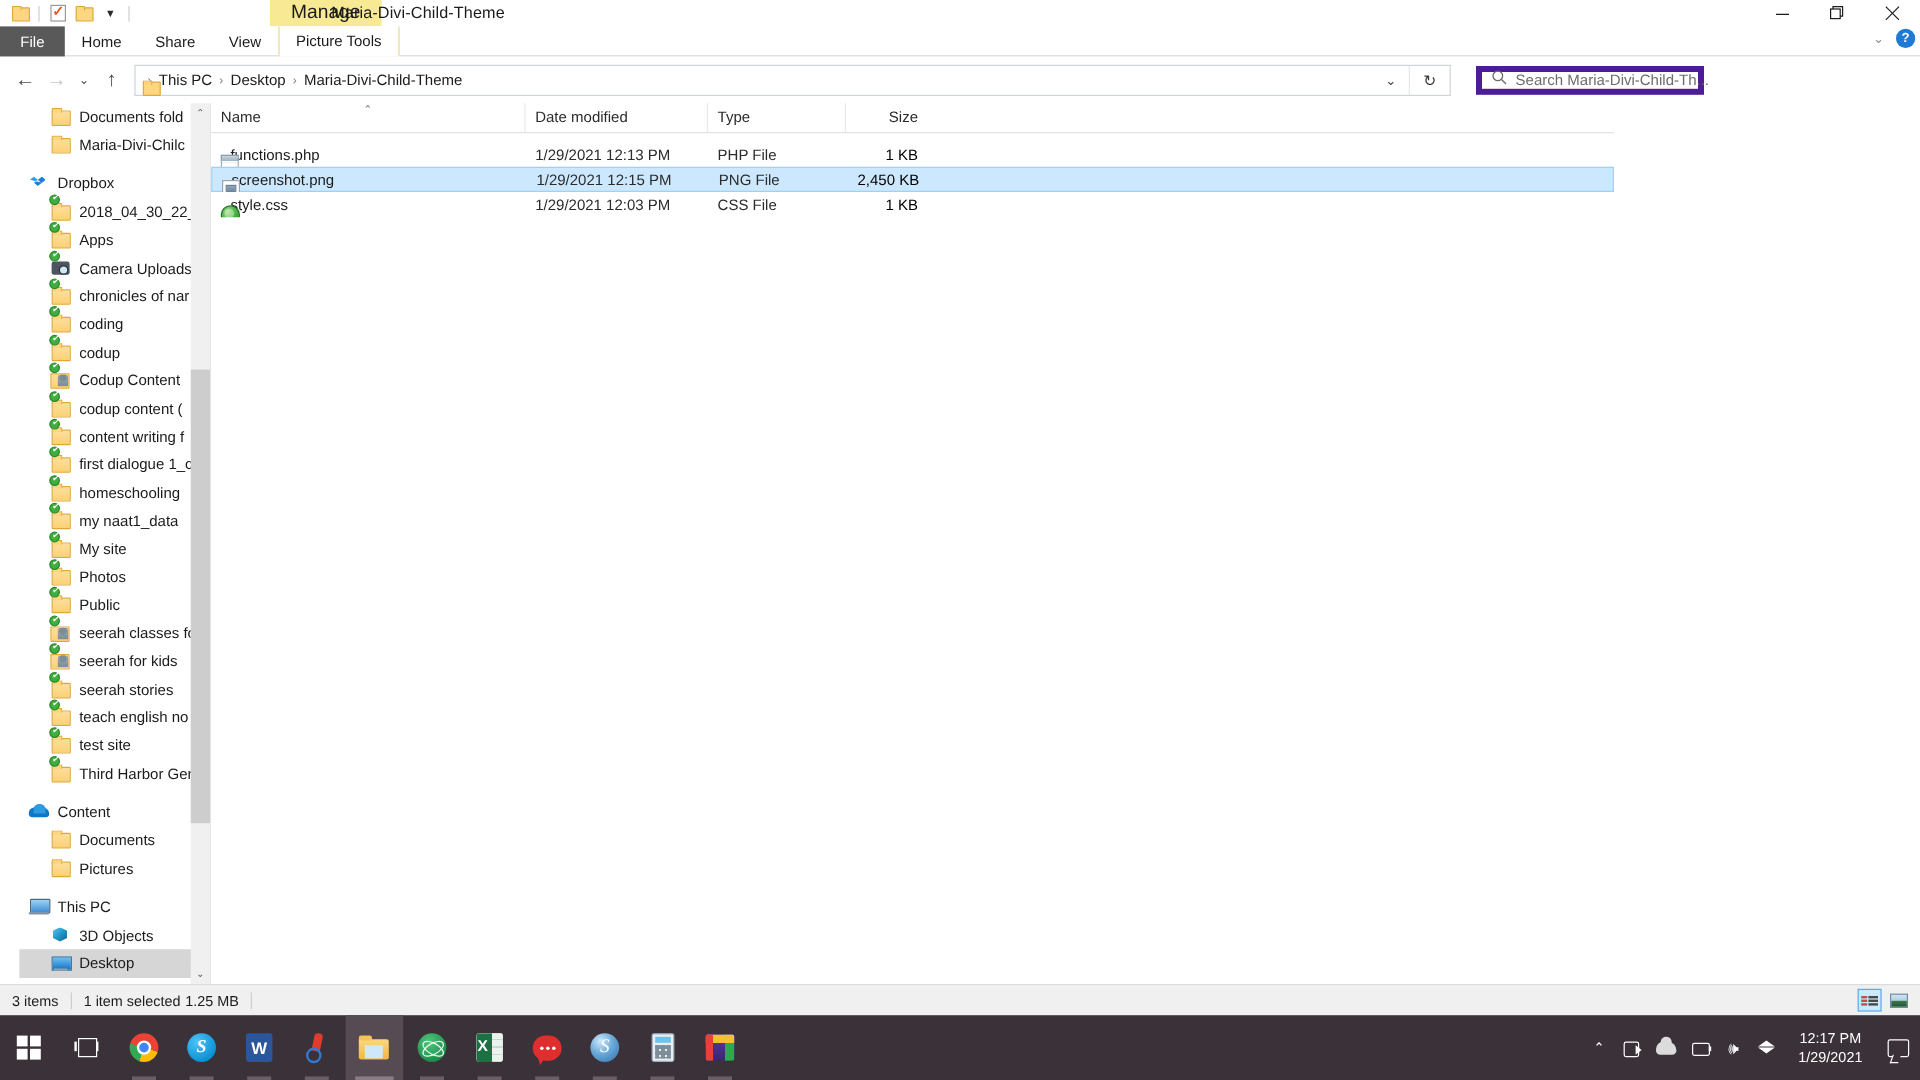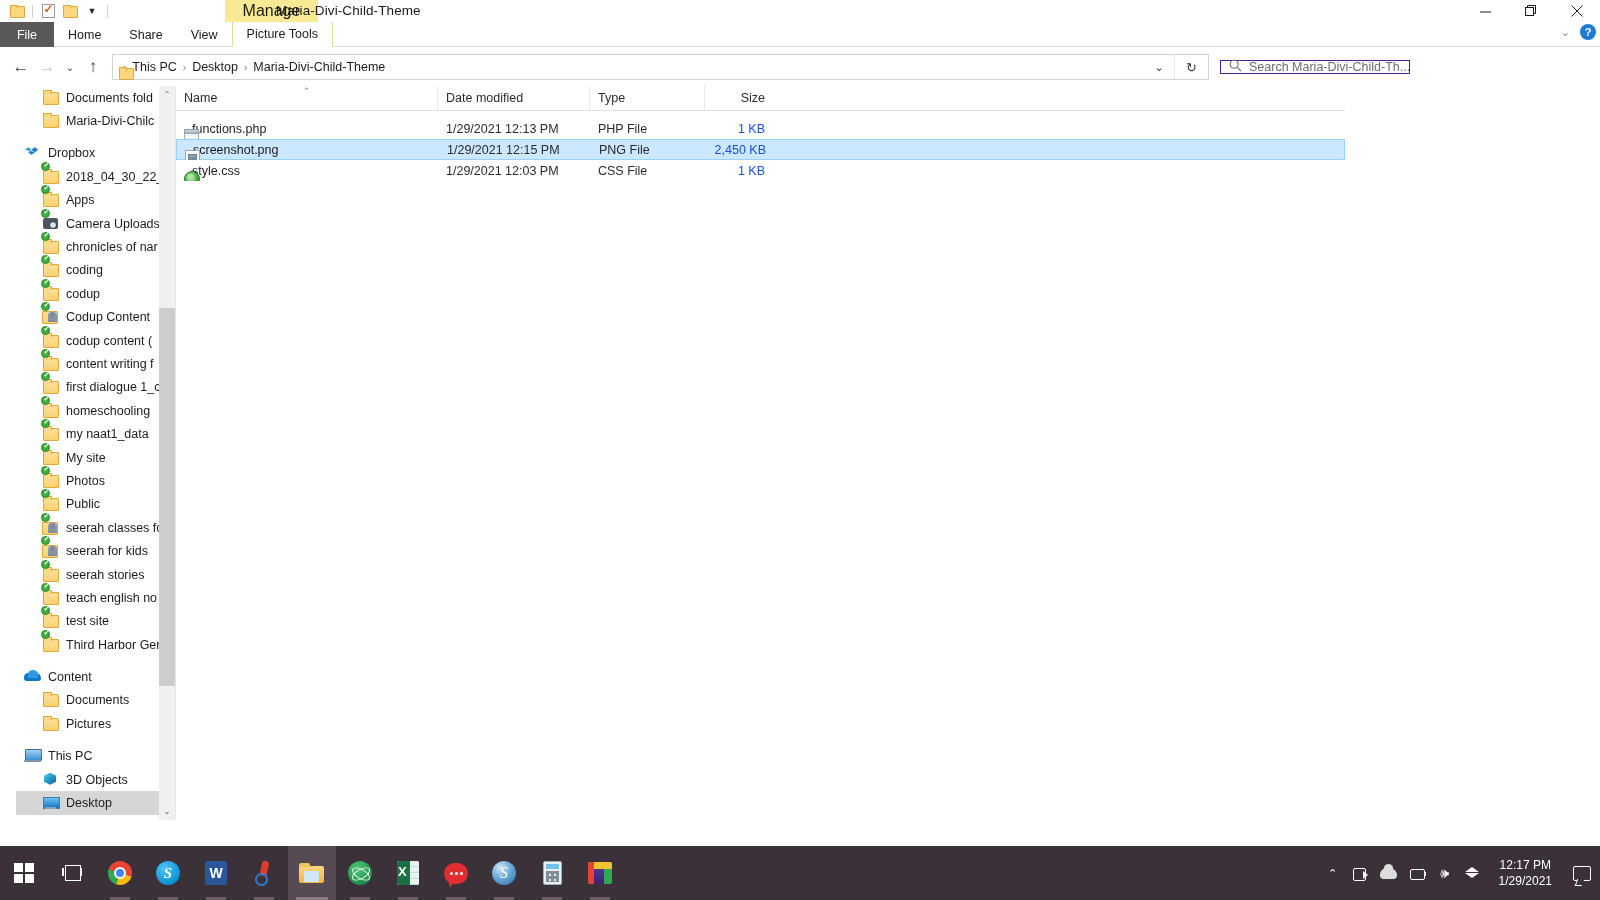--- a/index.html
+++ b/index.html
@@ -95,22 +95,22 @@
   .addr-caret {
     position: absolute; right: 36px; top: 0; height: 24px; width: 26px;
     display: flex; align-items: center; justify-content: center; font-size: 11px; color: #3a3a3a;
   }
   .addr-refresh {
     position: absolute; right: 0; top: 0; height: 24px; width: 34px;
     display: flex; align-items: center; justify-content: center; font-size: 13px; color: #3a3a3a;
     border-left: 1px solid #e4e7ea;
   }
   .searchbox {
-    width: 190px; height: 14px; border: 1px solid #4c1d95; background: #fff;
-    display: flex; align-items: center; margin-left: 11px; padding-left: 8px; gap: 7px;
+    width: 190px; height: 24px; border: 5px solid #4c1d95; background: #fff;
+    display: flex; align-items: center; margin-left: 21px; padding-left: 8px; gap: 7px;
   }
   .search-ph { font-size: 12.5px; color: #6d6d6d; white-space: nowrap; }
 
   
   .content {
     position: absolute; top: 86px; left: 16px; width: 1329px; height: 734px;
     display: flex; background: #fff;
   }
   .nav-pane {
     width: 160px; height: 734px; background: #fff; position: relative;
@@ -212,21 +212,21 @@
     font-size: 9px; color: #7f7f7f;
   }
   .frow {
     height: 21px; display: flex; align-items: center; font-size: 12.5px; color: #1b1b1b;
   }
   .frow.selected { background: #cce8ff; border: 1px solid #99d1ff; height: 21px; }
   .fc { height: 21px; display: flex; align-items: center; overflow: hidden; }
   .fc.name { width: 262px; padding-left: 8px; gap: 8px; }
   .fc.date { width: 152px; padding-left: 8px; color: #2b2b2b; }
   .fc.type { width: 115px; padding-left: 8px; color: #2b2b2b; }
-  .fc.size { width: 68px; justify-content: flex-end; padding-right: 8px; color: #1d4ed8; }
+  .fc.size { width: 68px; justify-content: flex-end; padding-right: 8px; color: #000000; }
 
   .ft-php { width: 14px; height: 16px; position: relative; }
   .ft-php::before {
     content:""; position:absolute; left:0; top:0; width:13px; height:16px;
     background: repeating-linear-gradient(#fff 0 2px, #e9eef2 2px 3px);
     border: 1px solid #9fb0bd;
   }
   .ft-php::after {
     content:""; position:absolute; left:0px; top:0px; width:13px; height:3px;
     background: linear-gradient(#c9d4dc,#aab8c3); border:1px solid #8fa2b0;
@@ -674,20 +674,47 @@
           <span><span class="ft-css"></span></span>
           <span>style.css</span>
         </div>
         <div class="fc date">1/29/2021 12:03 PM</div>
         <div class="fc type">CSS File</div>
         <div class="fc size">1 KB</div>
       </div>
     </div>
   </div>
 
+  <div class="statusbar">
+    <div class="sb-item">3 items</div>
+    <div class="sb-div"></div>
+    <div class="sb-item" style="padding-right:4px;">1 item selected</div>
+    <div class="sb-item" style="padding-left:0;">1.25 MB</div>
+    <div class="sb-div"></div>
+
+    <div class="sb-views">
+      <div class="vbtn active">
+        <span class="vb-details">
+          <span class="vbd-l">
+              <i></i>
+              <i></i>
+              <i></i>
+            </span>
+          <span class="vbd-r">
+              <i></i>
+              <i></i>
+              <i></i>
+            </span>
+        </span>
+      </div>
+      <div class="vbtn">
+        <span class="vb-thumb"></span>
+      </div>
+    </div>
+  </div>
 
   <div class="taskbar">
     <div class="tb-left">
       <div class="tb-btn">
         <span class="ti-start">
             <i></i>
             <i></i>
             <i></i>
             <i></i>
           </span>

